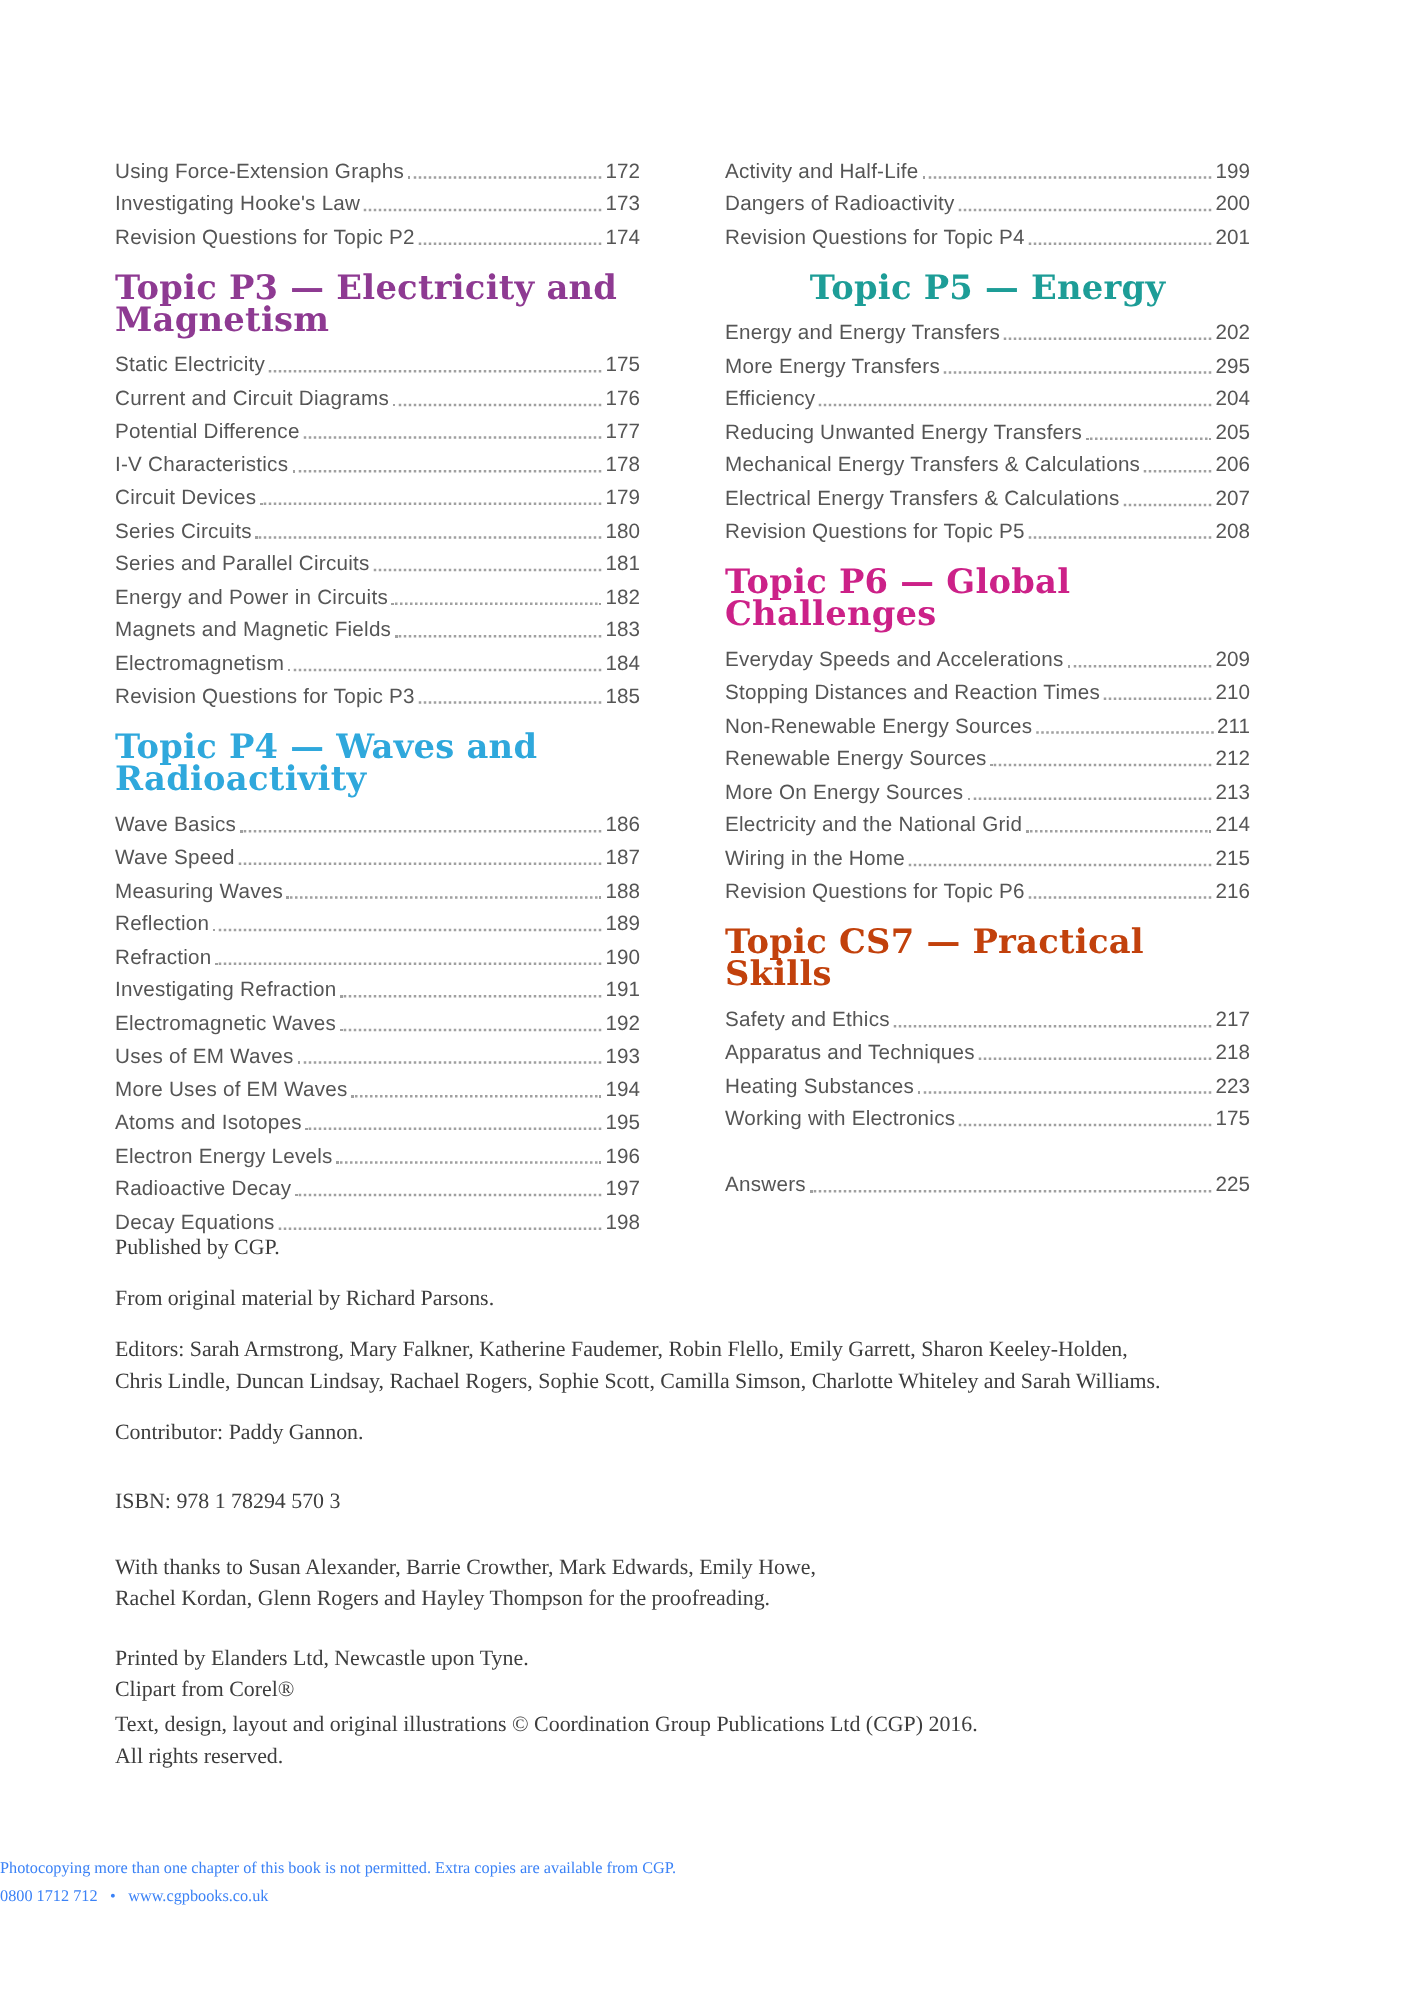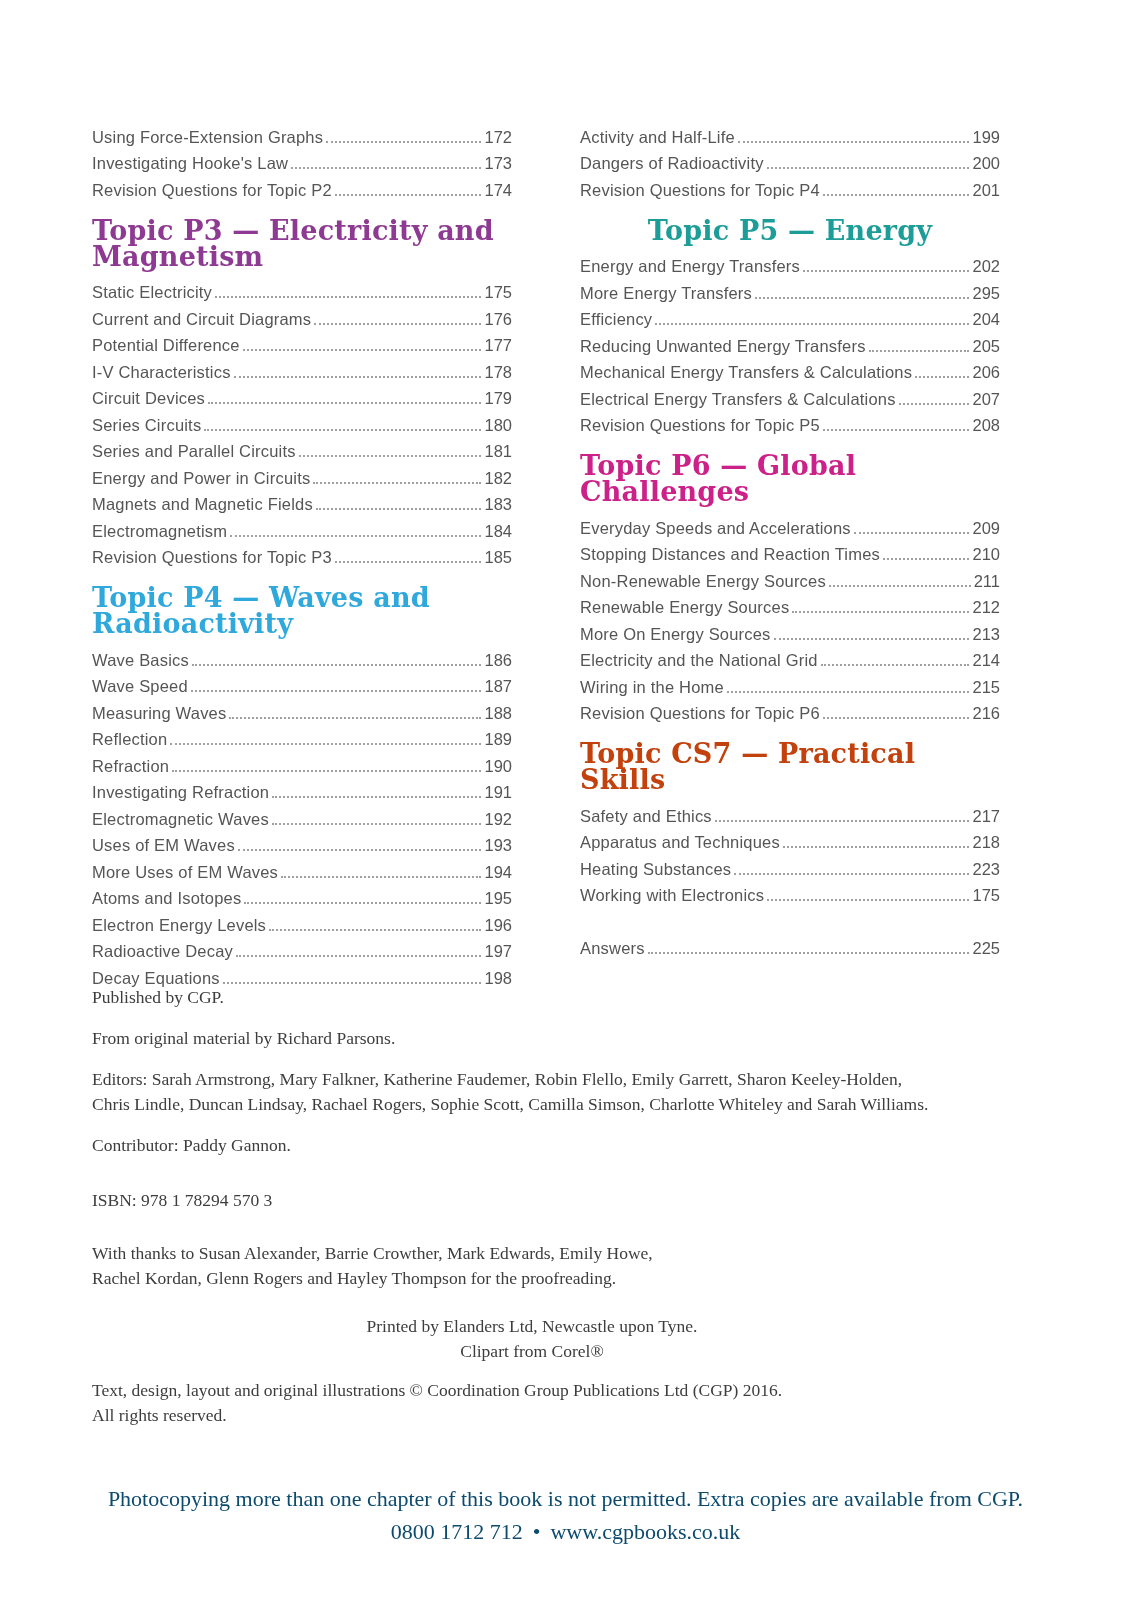--- a/index.html
+++ b/index.html
@@ -53,28 +53,28 @@
     width:880px;
     font-family:"Liberation Serif", serif;
     font-size:17.5px;
     line-height:25px;
     color:#3d3d3d;
   }
   .colophon p{margin:0 0 16px 0;}
   .colophon p:nth-of-type(4){margin-bottom:30px;}
   .colophon p:nth-of-type(5){margin-bottom:28px;}
   .colophon p:nth-of-type(6){margin-bottom:23px;}
-  .colophon p:nth-of-type(7){margin-bottom:14px;text-align:center;}
+  .colophon p:nth-of-type(7){margin-bottom:3px;}
   .footer{
     position:absolute;
     left:0;right:0;top:1486px;
-    text-align:center;
+    text-align:left;
     font-family:"Liberation Serif", serif;
-    font-size:22px;
-    color:#0c4a6e;
+    font-size:13px;
+    color:#3b82f6;
   }
   .footer .line2{margin-top:7px;}
   .footer .sep{padding:0 10px;}
 </style>
 </head>
 <body>
 
 <div class="toc">
   <div class="col">
       <section class="toc-section">

